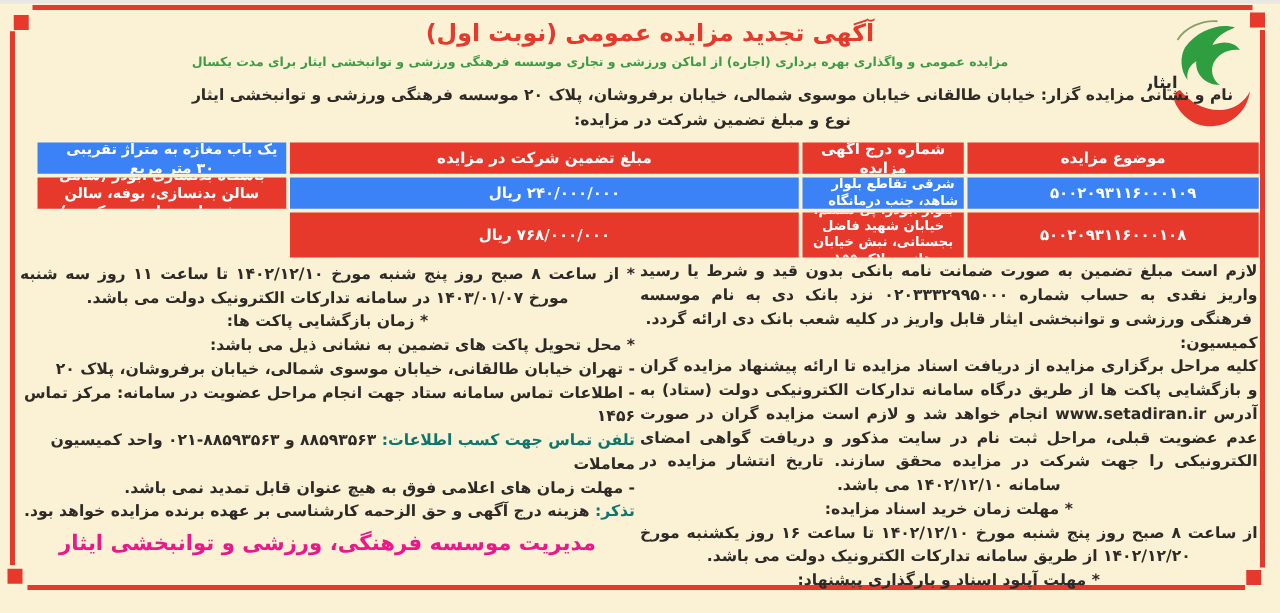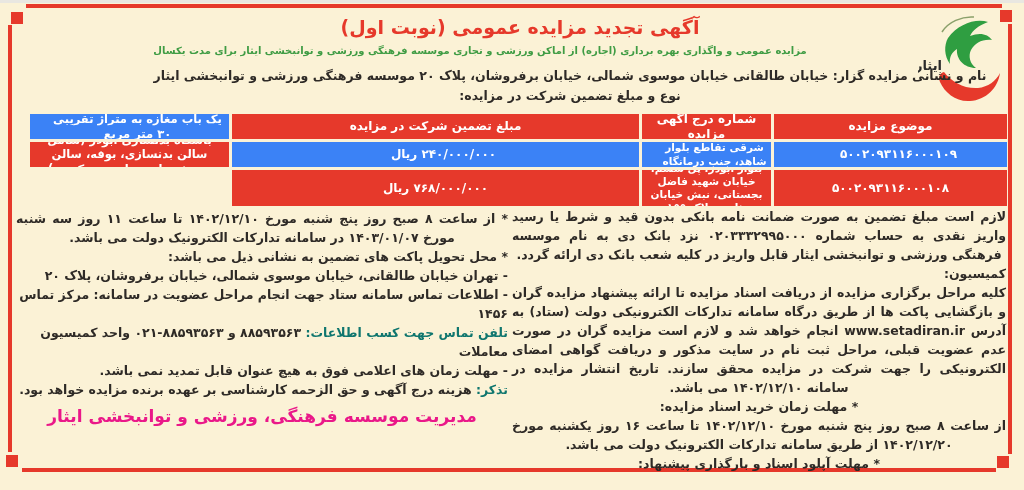--- a/index.html
+++ b/index.html
@@ -106,20 +106,21 @@
   <p>لازم است مبلغ تضمین به صورت ضمانت نامه بانکی بدون قید و شرط یا رسید واریز نقدی به حساب شماره ۰۲۰۳۳۳۲۹۹۵۰۰۰ نزد بانک دی به نام موسسه فرهنگی ورزشی و توانبخشی ایثار قابل واریز در کلیه شعب بانک دی ارائه گردد.</p>
   <p class="start blue hd-line">کمیسیون:</p>
   <p>کلیه مراحل برگزاری مزایده از دریافت اسناد مزایده تا ارائه پیشنهاد مزایده گران و بازگشایی پاکت ها از طریق درگاه سامانه تدارکات الکترونیکی دولت (ستاد) به آدرس www.setadiran.ir انجام خواهد شد و لازم است مزایده گران در صورت عدم عضویت قبلی، مراحل ثبت نام در سایت مذکور و دریافت گواهی امضای الکترونیکی را جهت شرکت در مزایده محقق سازند. تاریخ انتشار مزایده در سامانه ۱۴۰۲/۱۲/۱۰ می باشد.</p>
   <p class="ctr blue hd-line">* مهلت زمان خرید اسناد مزایده:</p>
   <p>از ساعت ۸ صبح روز پنج شنبه مورخ ۱۴۰۲/۱۲/۱۰ تا ساعت ۱۶ روز یکشنبه مورخ ۱۴۰۲/۱۲/۲۰ از طریق سامانه تدارکات الکترونیک دولت می باشد.</p>
   <p class="ctr blue hd-line">* مهلت آپلود اسناد و بارگذاری پیشنهاد:</p>
 </div>
 
 <div class="col col-left">
   <p>* از ساعت ۸ صبح روز پنج شنبه مورخ ۱۴۰۲/۱۲/۱۰ تا ساعت ۱۱ روز سه شنبه مورخ ۱۴۰۳/۰۱/۰۷ در سامانه تدارکات الکترونیک دولت می باشد.</p>
+  <p class="ctr blue hd-line">* زمان بازگشایی پاکت ها:</p>
   <p class="start blue hd-line">* محل تحویل پاکت های تضمین به نشانی ذیل می باشد:</p>
   <p class="start">- تهران خیابان طالقانی، خیابان موسوی شمالی، خیابان برفروشان، پلاک ۲۰</p>
   <p class="start">- اطلاعات تماس سامانه ستاد جهت انجام مراحل عضویت در سامانه: مرکز تماس ۱۴۵۶</p>
   <p class="start"><span class="blue">تلفن تماس جهت کسب اطلاعات:</span><span> ۸۸۵۹۳۵۶۳ و ۸۸۵۹۳۵۶۳-۰۲۱ واحد کمیسیون معاملات</span></p>
   <p class="start">- مهلت زمان های اعلامی فوق به هیچ عنوان قابل تمدید نمی باشد.</p>
   <p class="start"><span class="blue">تذکر:</span><span> هزینه درج آگهی و حق الزحمه کارشناسی بر عهده برنده مزایده خواهد بود.</span></p>
   <div class="signature">مدیریت موسسه فرهنگی، ورزشی و توانبخشی ایثار</div>
 </div>
 
 </body></html>

